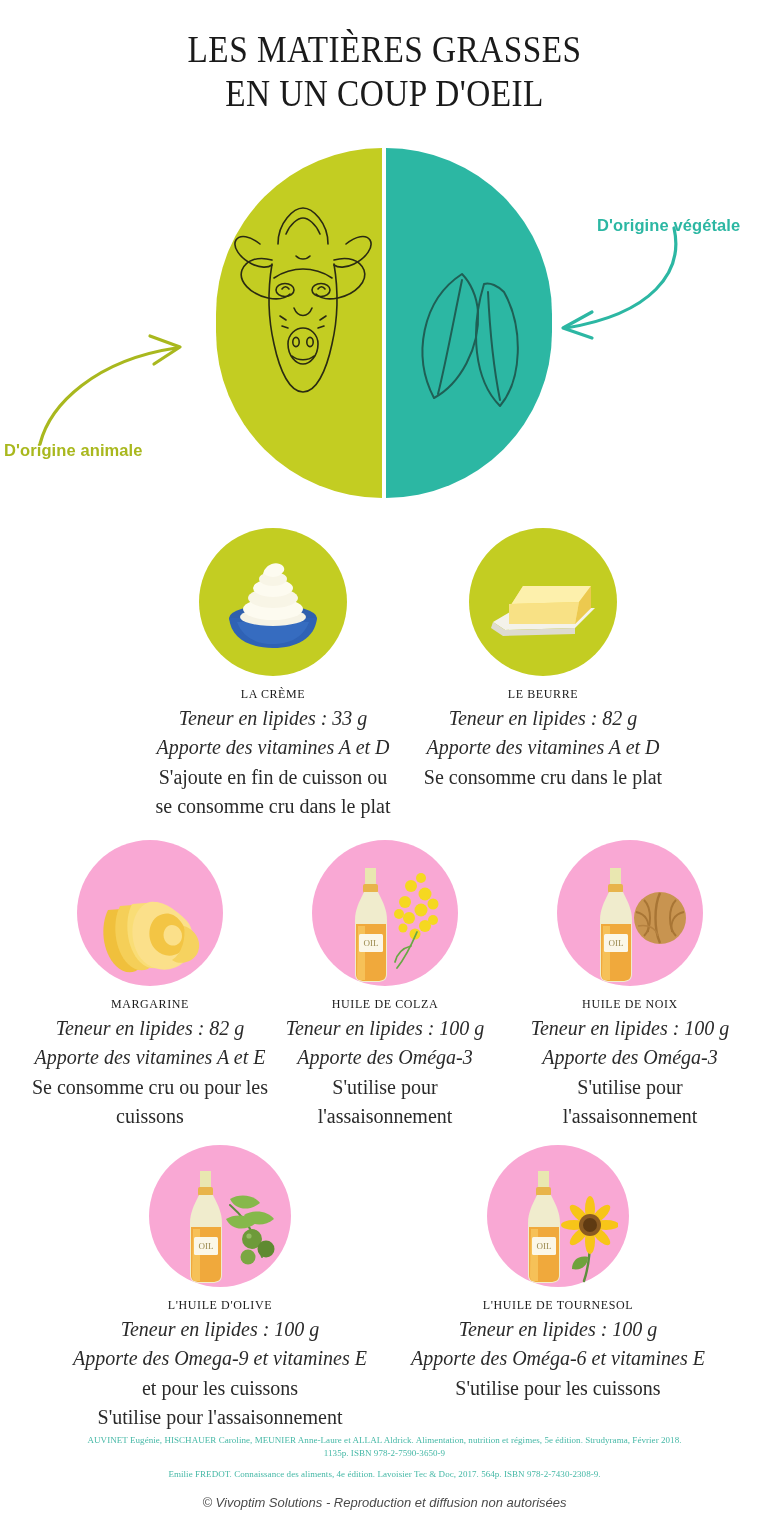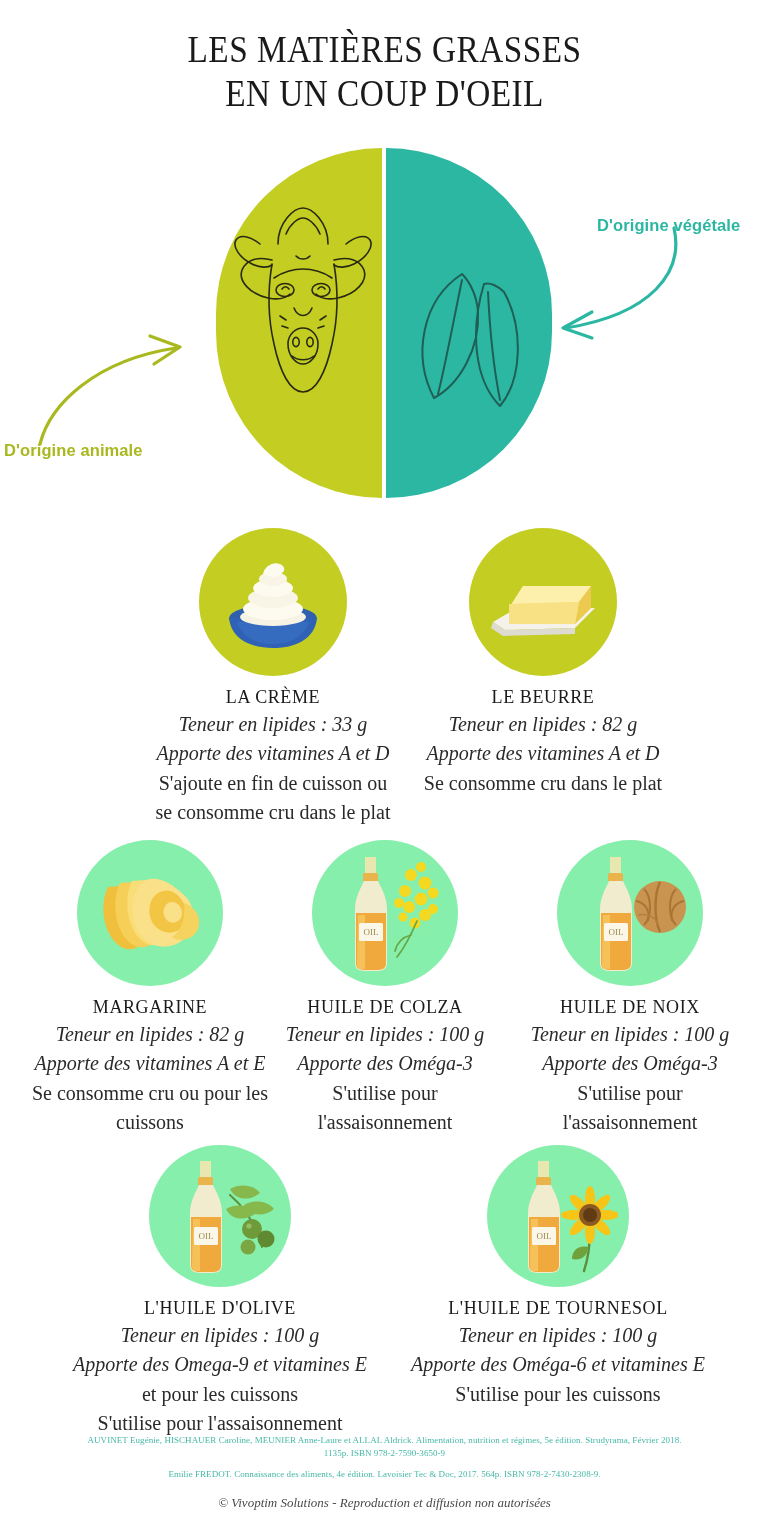--- a/index.html
+++ b/index.html
@@ -37,42 +37,42 @@
   .arrow-svg{position:absolute;pointer-events:none;}
 
   
   .row{position:absolute;left:0;width:769px;}
   .item{position:absolute;text-align:center;}
   .disc{
     position:relative;border-radius:50%;margin:0 auto;
     display:flex;align-items:center;justify-content:center;
   }
   .disc.animal{background:#c3cd22;}
-  .disc.vegetal{background:#86efac;}
+  .disc.vegetal{background:#f9a8d4;align-items:flex-end;}
   .item-name{
     font-family:"Liberation Serif", serif;
-    font-size:18px;letter-spacing:0.6px;color:#1a1a1a;
+    font-size:12px;letter-spacing:0.6px;color:#1a1a1a;
     margin-top:11px;white-space:nowrap;
   }
   .item-line{
     font-family:"Liberation Serif", serif;
     font-size:20px;line-height:1.32;color:#2a2a2a;margin-top:3px;
   }
   .item-line.it{font-style:italic;}
   .item-line.rg{font-style:normal;}
 
   
   .footer{position:absolute;left:0;width:769px;text-align:center;}
   .ref{
     font-family:"Liberation Serif", serif;
     font-size:9px;line-height:1.45;color:#45b8a6;letter-spacing:0.05px;
   }
   .ref2{margin-top:8px;}
   .copyright{
-    font-family:Liberation Serif, serif;font-style:italic;
+    font-family:Liberation Sans, sans-serif;font-style:italic;
     font-size:13px;color:#4a4a4a;margin-top:14px;
   }
 </style>
 </head>
 <body>
 
 <div class="page">
 
   <div class="title">
     <span>LES MATIÈRES GRASSES</span>

